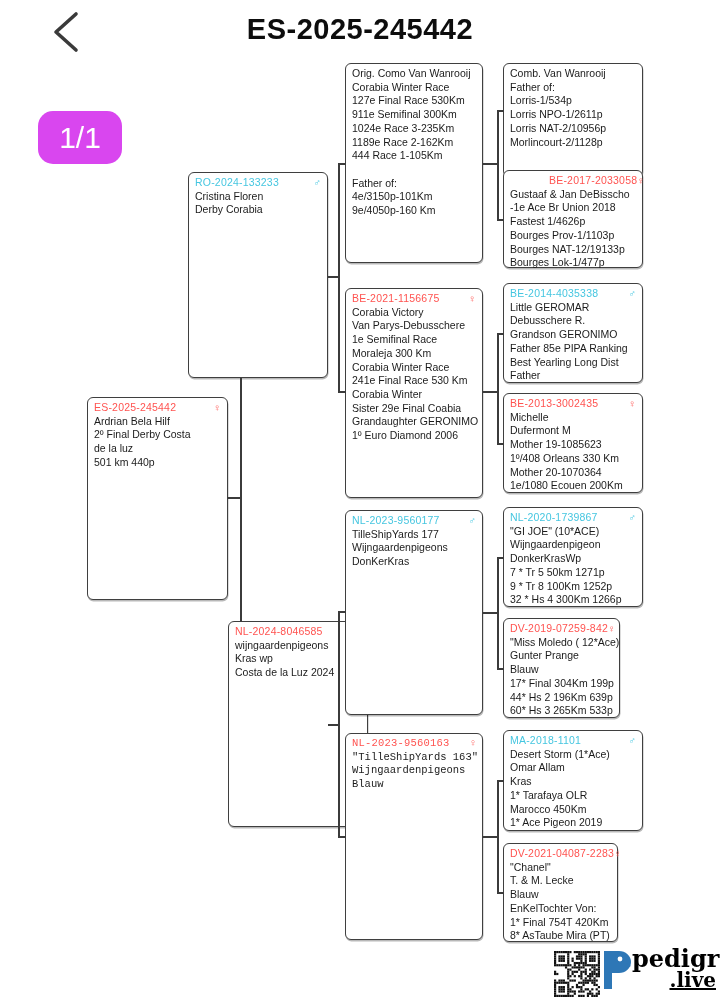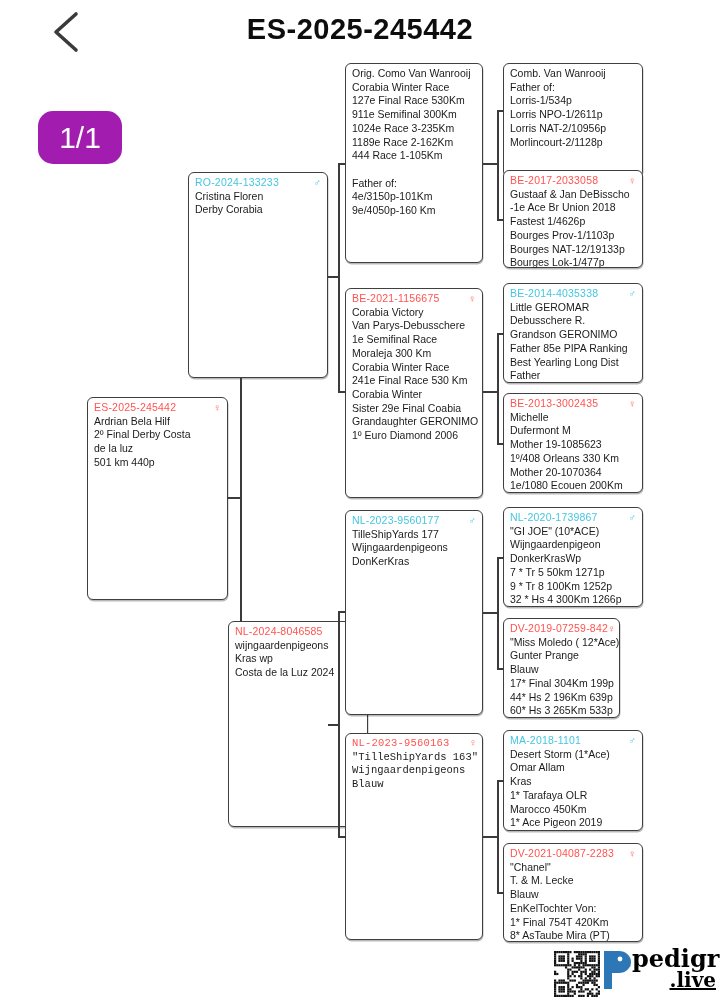--- a/index.html
+++ b/index.html
@@ -5,21 +5,21 @@
   html,body{margin:0;padding:0;background:#fff;}
   #canvas{position:relative;width:720px;height:1004px;background:#ffffff;overflow:hidden;
           font-family:"Liberation Sans",sans-serif;}
   
   .page-title{position:absolute;left:0;right:0;top:13px;text-align:center;
               font-size:29px;font-weight:700;color:#0d0d0d;letter-spacing:.5px;}
   .back-btn{position:absolute;left:50px;top:10px;width:36px;height:44px;cursor:pointer;}
   
   .owner{position:absolute;left:13px;top:62px;font-size:13px;color:#111;line-height:16px;}
   .page-badge{position:absolute;left:38px;top:111px;width:84px;height:53px;border-radius:15px;
-              background:#a21caf;color:#fff;font-size:30px;display:flex;align-items:center;
+              background:#d946ef;color:#fff;font-size:30px;display:flex;align-items:center;
               justify-content:center;}
   
   .pbox{position:absolute;background:#fff;border:1.5px solid #3f3f3f;border-radius:6px;
         box-shadow:0.5px 1.5px 0 rgba(0,0,0,.28);box-sizing:border-box;padding:3px 6px;cursor:pointer;}
   .ringrow{display:flex;justify-content:space-between;align-items:baseline;
            font-size:10.5px;line-height:13.7px;white-space:nowrap;}
   .ring{letter-spacing:.2px;}
   .sexsym{font-size:10px;}
   .bline{font-size:10.5px;line-height:13.7px;color:#1b1b1b;white-space:nowrap;min-height:13.7px;}
   
@@ -127,21 +127,21 @@
       <div class="pbox" style="left: 503px; top: 63px; width: 140px; height: 114px;">
         <div class="bline">Comb. Van Wanrooij</div>
         <div class="bline">Father of:</div>
         <div class="bline">Lorris-1/534p</div>
         <div class="bline">Lorris NPO-1/2611p</div>
         <div class="bline">Lorris NAT-2/10956p</div>
         <div class="bline">Morlincourt-2/1128p</div>
       </div>
       <div class="pbox" style="left: 503px; top: 170px; width: 140px; height: 98px;">
         <div class="ringrow">
-          <span class="ring" style="color: rgb(255, 83, 80);">BE-2017-2033058</span>
+          <span class="ring" style="color: rgb(255, 83, 80); margin-left: 39px;">BE-2017-2033058</span>
           <span class="sexsym" style="color: rgb(255, 83, 80);">♀</span>
         </div>
         <div class="bline">Gustaaf &amp; Jan DeBisscho</div>
         <div class="bline">-1e Ace Br Union 2018</div>
         <div class="bline">Fastest 1/4626p</div>
         <div class="bline">Bourges Prov-1/1103p</div>
         <div class="bline">Bourges NAT-12/19133p</div>
         <div class="bline">Bourges Lok-1/477p</div>
       </div>
       <div class="pbox" style="left: 503px; top: 283px; width: 140px; height: 100px;">
@@ -197,21 +197,21 @@
           <span class="ring" style="color: rgb(69, 198, 224);">MA-2018-1101</span>
           <span class="sexsym" style="color: rgb(69, 198, 224);">♂</span>
         </div>
         <div class="bline">Desert Storm (1*Ace)</div>
         <div class="bline">Omar Allam</div>
         <div class="bline">Kras</div>
         <div class="bline">1* Tarafaya OLR</div>
         <div class="bline">Marocco 450Km</div>
         <div class="bline">1* Ace Pigeon 2019</div>
       </div>
-      <div class="pbox" style="left: 503px; top: 843px; width: 140px; height: 99px;">
+      <div class="pbox" style="left: 503px; top: 843px; width: 115px; height: 99px;">
         <div class="ringrow">
           <span class="ring" style="color: rgb(255, 83, 80);">DV-2021-04087-2283</span>
           <span class="sexsym" style="color: rgb(255, 83, 80);">♀</span>
         </div>
         <div class="bline">"Chanel"</div>
         <div class="bline">T. &amp; M. Lecke</div>
         <div class="bline">Blauw</div>
         <div class="bline">EnKelTochter Von:</div>
         <div class="bline">1* Final 754T 420Km</div>
         <div class="bline">8* AsTaube Mira (PT)</div>

